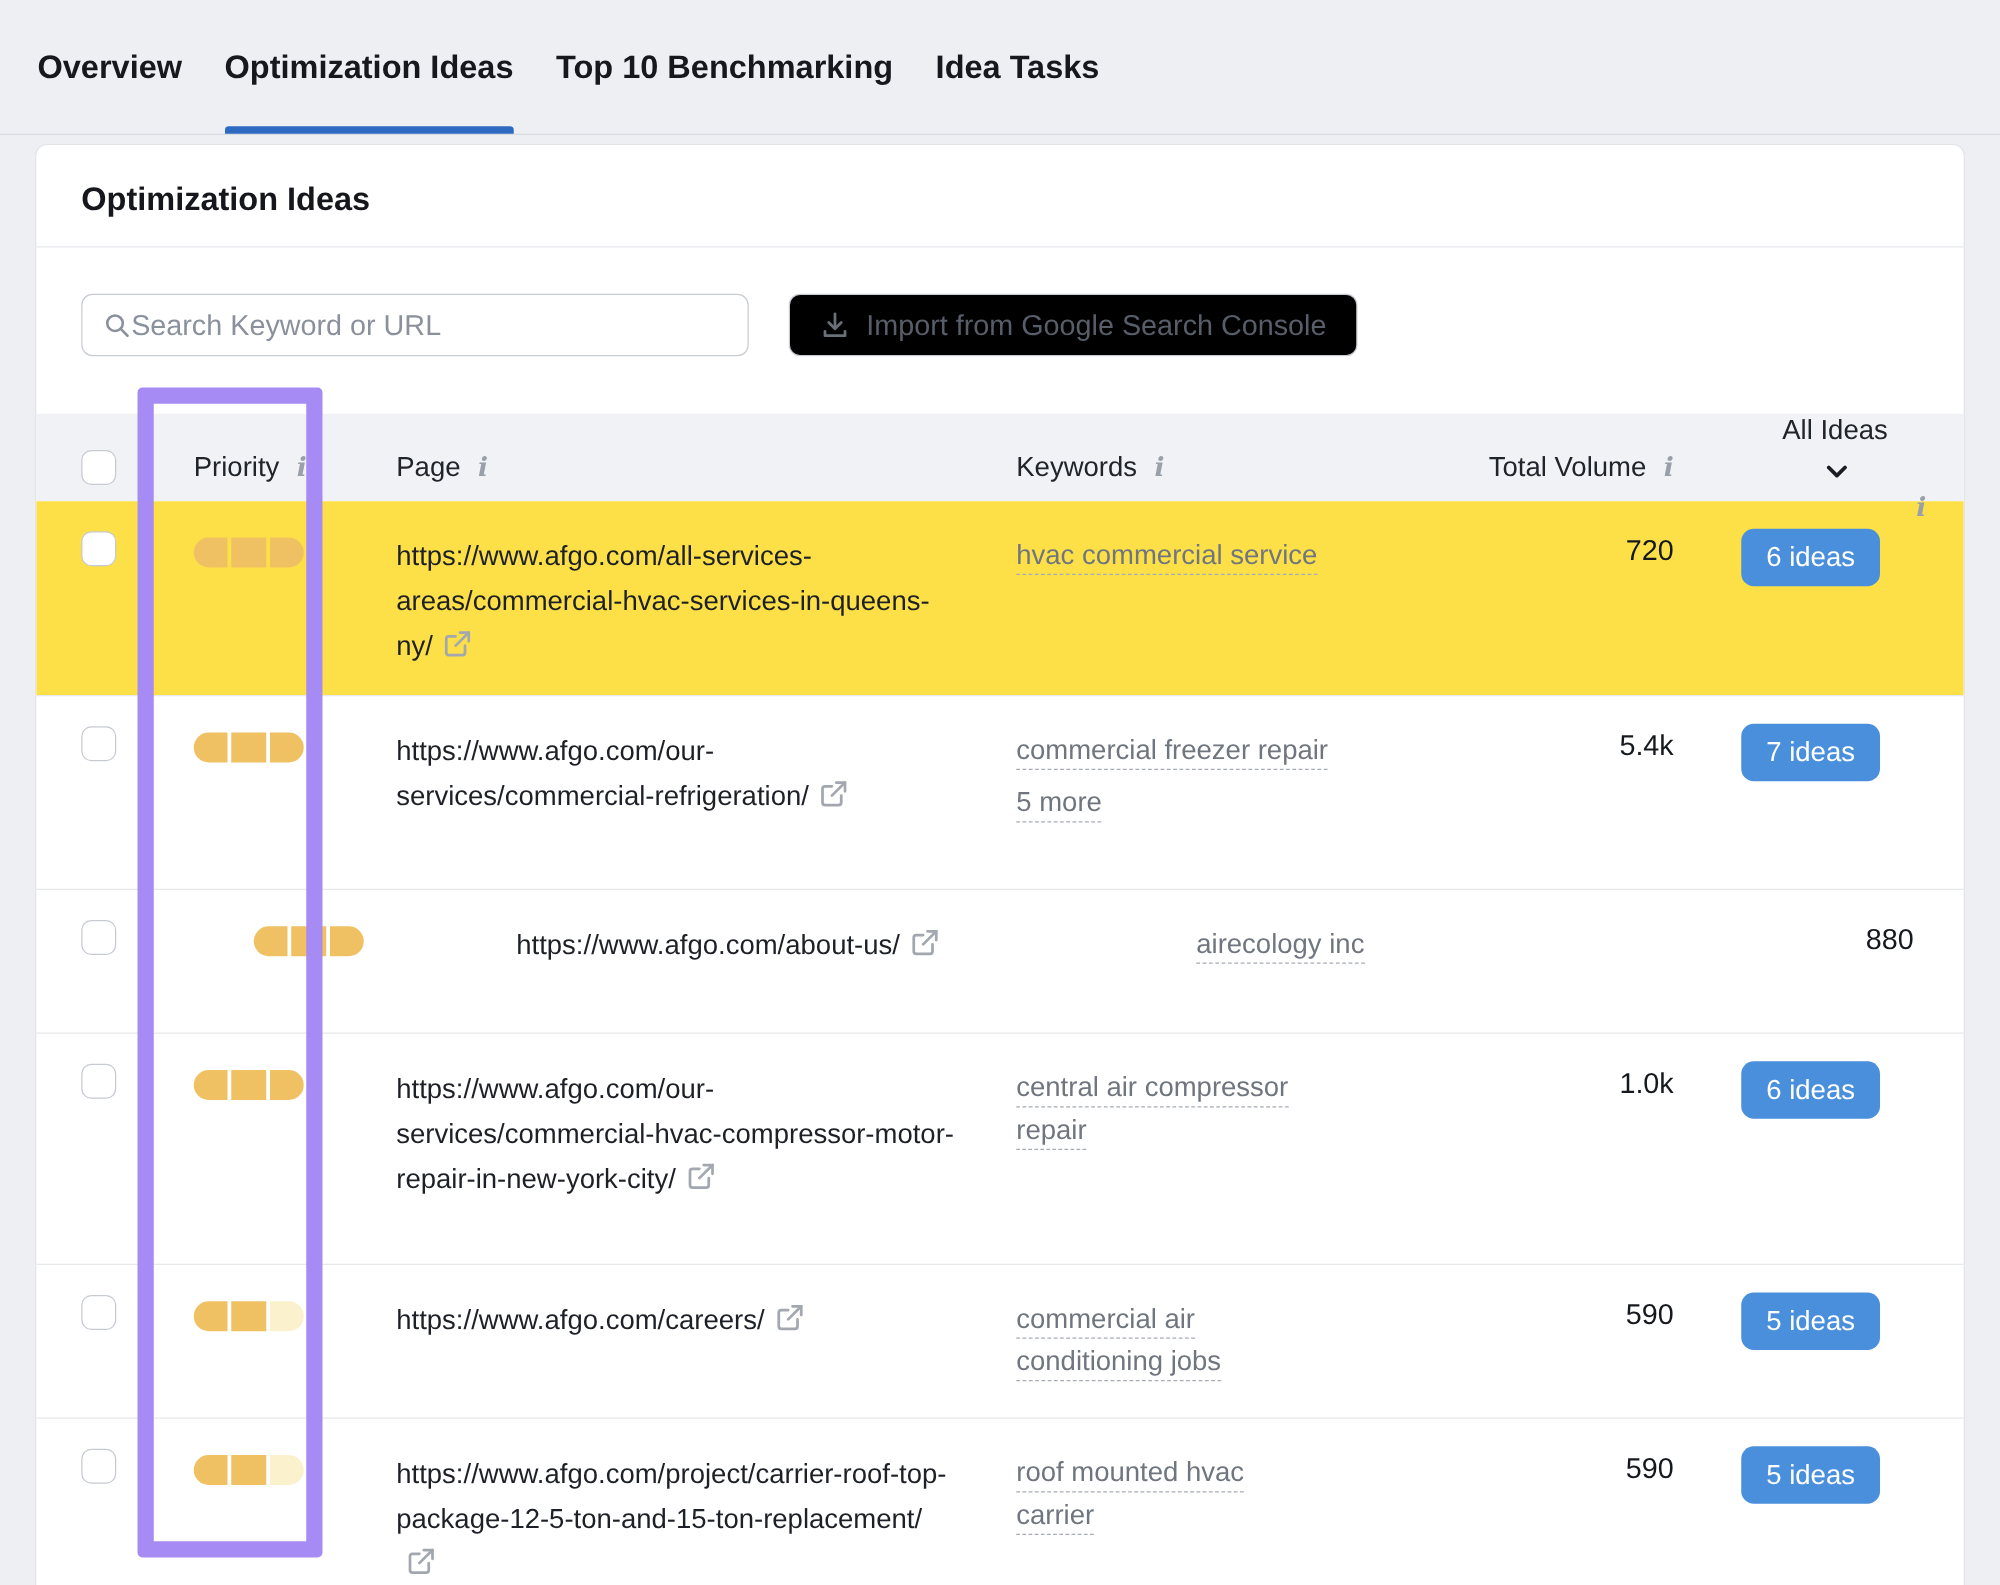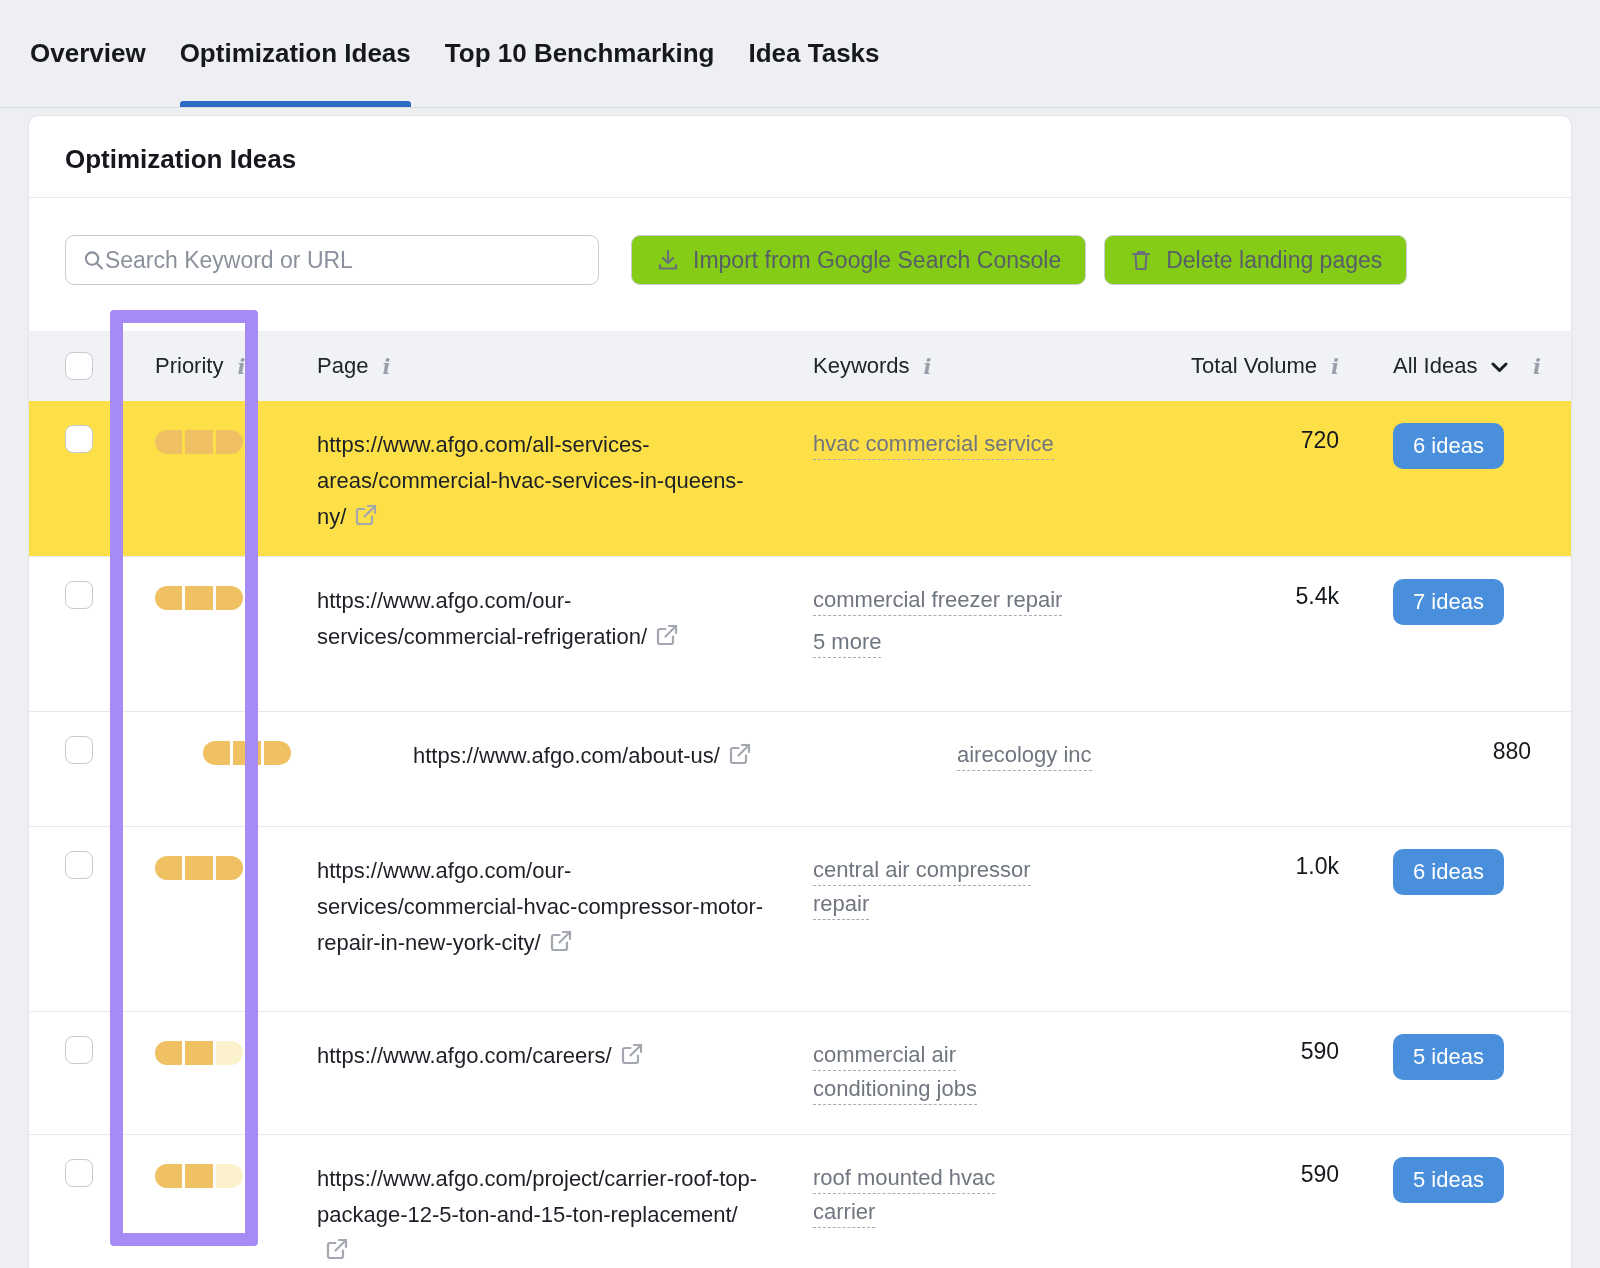--- a/index.html
+++ b/index.html
@@ -23,34 +23,34 @@
     color:#15171c; border-bottom:1px solid #e8e9ed; }
 
   
   .controls { display:flex; align-items:center; padding:37px 36px 46px; }
   .searchbox { display:flex; align-items:center; gap:0; width:534px; height:50px;
     border:1.5px solid #c8ccd3; border-radius:9px; padding:0 16px; background:#fff; }
   .searchbox input { border:none; outline:none; font-size:23px; width:100%;
     font-family:inherit; color:#20242b; background:transparent; }
   .searchbox input::placeholder { color:#8b919c; }
   .btn { display:flex; align-items:center; gap:13px; height:50px; padding:0 24px;
-    background:#84cc16; border:1px solid #c9cdd3; border-radius:9px;
+    background:#000000; border:1px solid #c9cdd3; border-radius:9px;
     font-size:23px; color:#575e69; cursor:pointer; white-space:nowrap; }
   .btn-import { margin-left:32px; }
   .btn-delete { margin-left:18px; }
 
   
   .grid-cols { display:grid; grid-template-columns:100px 188px 496px 360px 170px 1fr; }
   .thead { background:#f1f2f5; height:70px; align-items:center;
     font-size:22px; color:#20242b; }
   .th { display:flex; align-items:center; gap:12px; }
   .th-check { padding-left:36px; }
   .th-priority { padding-left:26px; }
   .th-volume { justify-content:flex-end; padding-right:2px; }
-  .th-ideas { padding-left:50px; padding-right:28px; }
+  .th-ideas { padding-left:50px; padding-right:28px;flex-direction:column; }
   .info-i { font-family:"DejaVu Serif",serif; font-style:italic; font-weight:700;
     font-size:21px; color:#99a0aa; line-height:1; cursor:pointer; padding:0 2px; }
   .chevron { margin-left:2px; margin-top:3px; }
 
   .trow { border-top:1px solid #e7e8ec; }
   .trow:first-child { border-top:none; }
   .row-highlighted { background:#fde047; }
   .tbody .trow:nth-child(1){ min-height:155px; }
   .tbody .trow:nth-child(2){ min-height:155px; }
   .tbody .trow:nth-child(3){ min-height:112px;gap:48px; }
@@ -116,28 +116,20 @@
 
     <button class="btn btn-import">
       <svg width="24" height="24" viewBox="0 0 24 24" fill="none" stroke="#6a7077" stroke-width="2.2" stroke-linecap="round" stroke-linejoin="round">
         <path d="M12 3v11"></path>
           <path d="M7 10l5 5 5-5"></path>
           <path d="M4 17v3.5h16V17"></path>
       </svg>
       <span>Import from Google Search Console</span>
     </button>
 
-    <button class="btn btn-delete">
-      <svg width="24" height="24" viewBox="0 0 24 24" fill="none" stroke="#6a7077" stroke-width="2.2" stroke-linecap="round" stroke-linejoin="round">
-        <path d="M4 6h16"></path>
-          <path d="M9 6V4h6v2"></path>
-          <path d="M6.5 6l1 15h9l1-15"></path>
-      </svg>
-      <span>Delete landing pages</span>
-    </button>
   </div>
 
   <div class="thead grid-cols">
     <div class="th th-check">
         <div class="checkbox"></div>
       </div>
     <div class="th th-priority">
       <span>Priority</span>
       <span class="info-i">i</span>
     </div>

